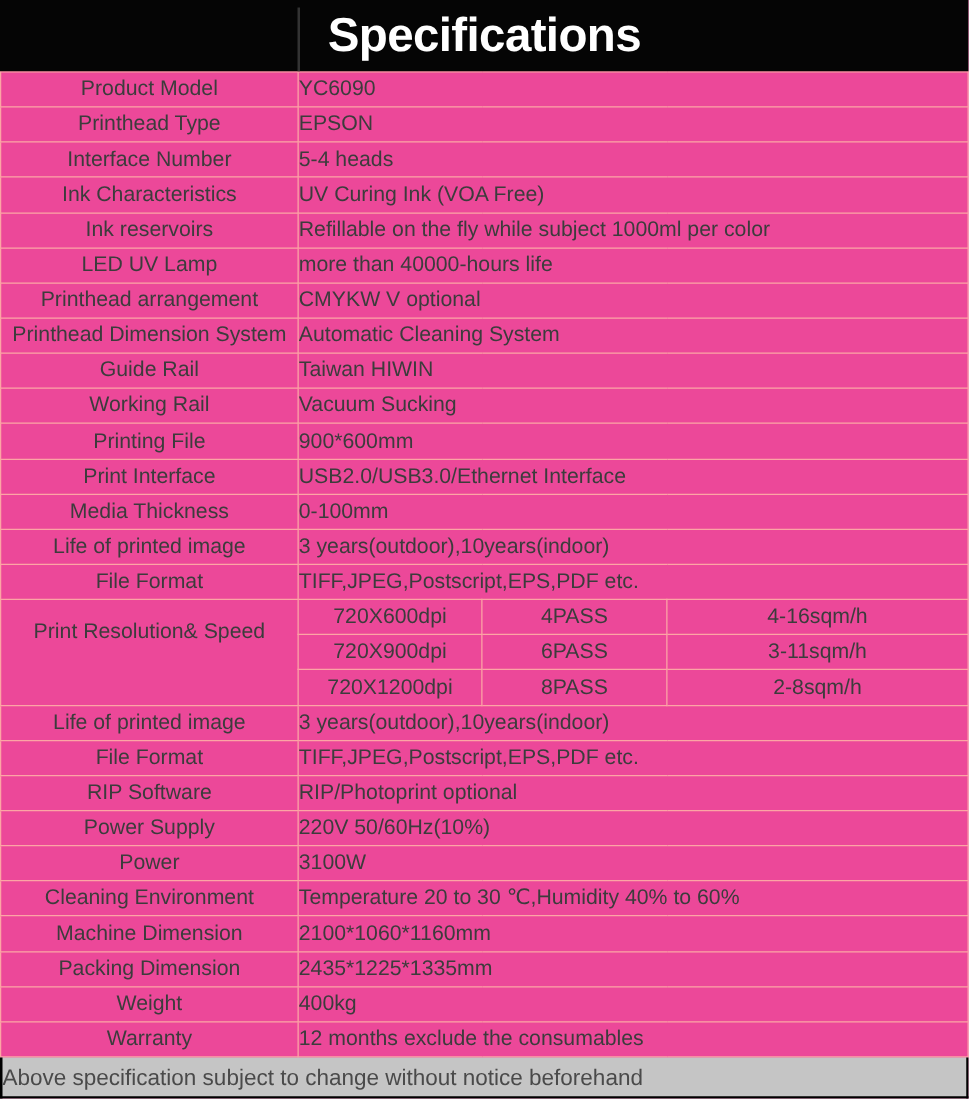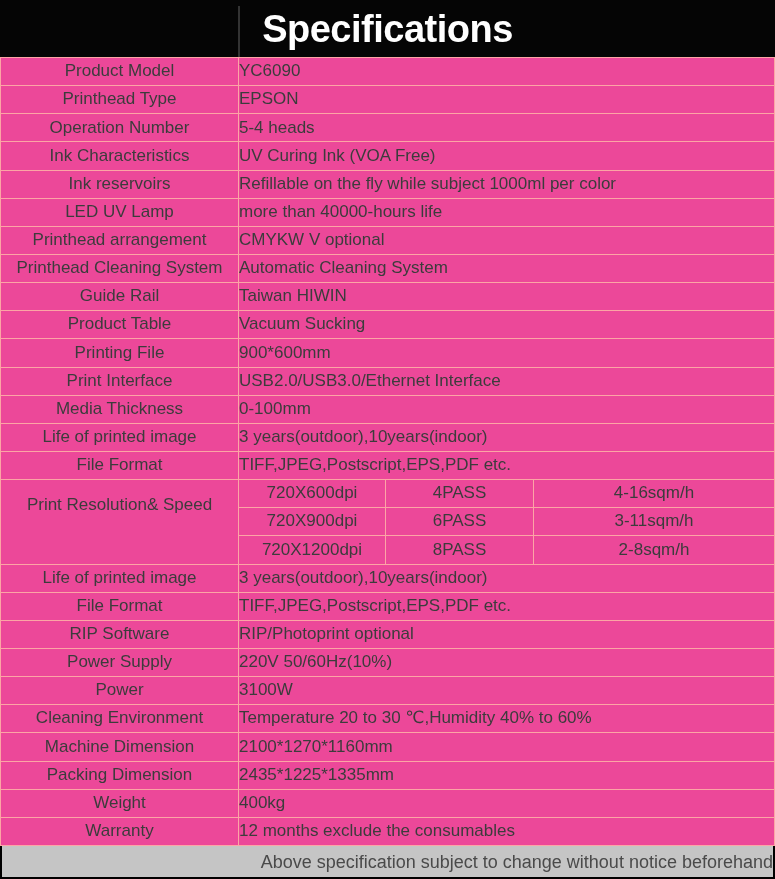--- a/index.html
+++ b/index.html
@@ -72,21 +72,21 @@
   }
   
   .footer {
     height: 33px;
     box-sizing: border-box;
     background: #c5c5c5;
     border: 2px solid #000000;
     border-top: none;
     display: flex;
     align-items: center;
-    justify-content: flex-end;
+    justify-content: flex-start;
   }
   .footer .note {
     color: #4a4a4a;
     font-size: 18px;
     line-height: 1;
   }
 </style>
 </head>
 <body>
 
@@ -107,49 +107,49 @@
     <tbody>
       <tr>
         <td class="label">Product Model</td>
         <td class="value" colspan="3">YC6090</td>
       </tr>
       <tr>
         <td class="label">Printhead Type</td>
         <td class="value" colspan="3">EPSON</td>
       </tr>
       <tr>
-        <td class="label">Operation Number</td>
+        <td class="label">Interface Number</td>
         <td class="value" colspan="3">5-4 heads</td>
       </tr>
       <tr>
         <td class="label">Ink Characteristics</td>
         <td class="value" colspan="3">UV Curing Ink (VOA Free)</td>
       </tr>
       <tr>
         <td class="label">Ink reservoirs</td>
         <td class="value" colspan="3">Refillable on the fly while subject 1000ml per color</td>
       </tr>
       <tr>
         <td class="label">LED UV Lamp</td>
         <td class="value" colspan="3">more than 40000-hours life</td>
       </tr>
       <tr>
         <td class="label">Printhead arrangement</td>
         <td class="value" colspan="3">CMYKW V optional</td>
       </tr>
       <tr>
-        <td class="label">Printhead Cleaning System</td>
+        <td class="label">Printhead Dimension System</td>
         <td class="value" colspan="3">Automatic Cleaning System</td>
       </tr>
       <tr>
         <td class="label">Guide Rail</td>
         <td class="value" colspan="3">Taiwan HIWIN</td>
       </tr>
       <tr>
-        <td class="label">Product Table</td>
+        <td class="label">Working Rail</td>
         <td class="value" colspan="3">Vacuum Sucking</td>
       </tr>
       <tr>
         <td class="label">Printing File</td>
         <td class="value" colspan="3">900*600mm</td>
       </tr>
       <tr>
         <td class="label">Print Interface</td>
         <td class="value" colspan="3">USB2.0/USB3.0/Ethernet Interface</td>
       </tr>
@@ -202,21 +202,21 @@
       <tr>
         <td class="label">Power</td>
         <td class="value" colspan="3">3100W</td>
       </tr>
       <tr>
         <td class="label">Cleaning Environment</td>
         <td class="value" colspan="3">Temperature 20 to 30 ℃,Humidity 40% to 60%</td>
       </tr>
       <tr>
         <td class="label">Machine Dimension</td>
-        <td class="value" colspan="3">2100*1270*1160mm</td>
+        <td class="value" colspan="3">2100*1060*1160mm</td>
       </tr>
       <tr>
         <td class="label">Packing Dimension</td>
         <td class="value" colspan="3">2435*1225*1335mm</td>
       </tr>
       <tr>
         <td class="label">Weight</td>
         <td class="value" colspan="3">400kg</td>
       </tr>
       <tr>

